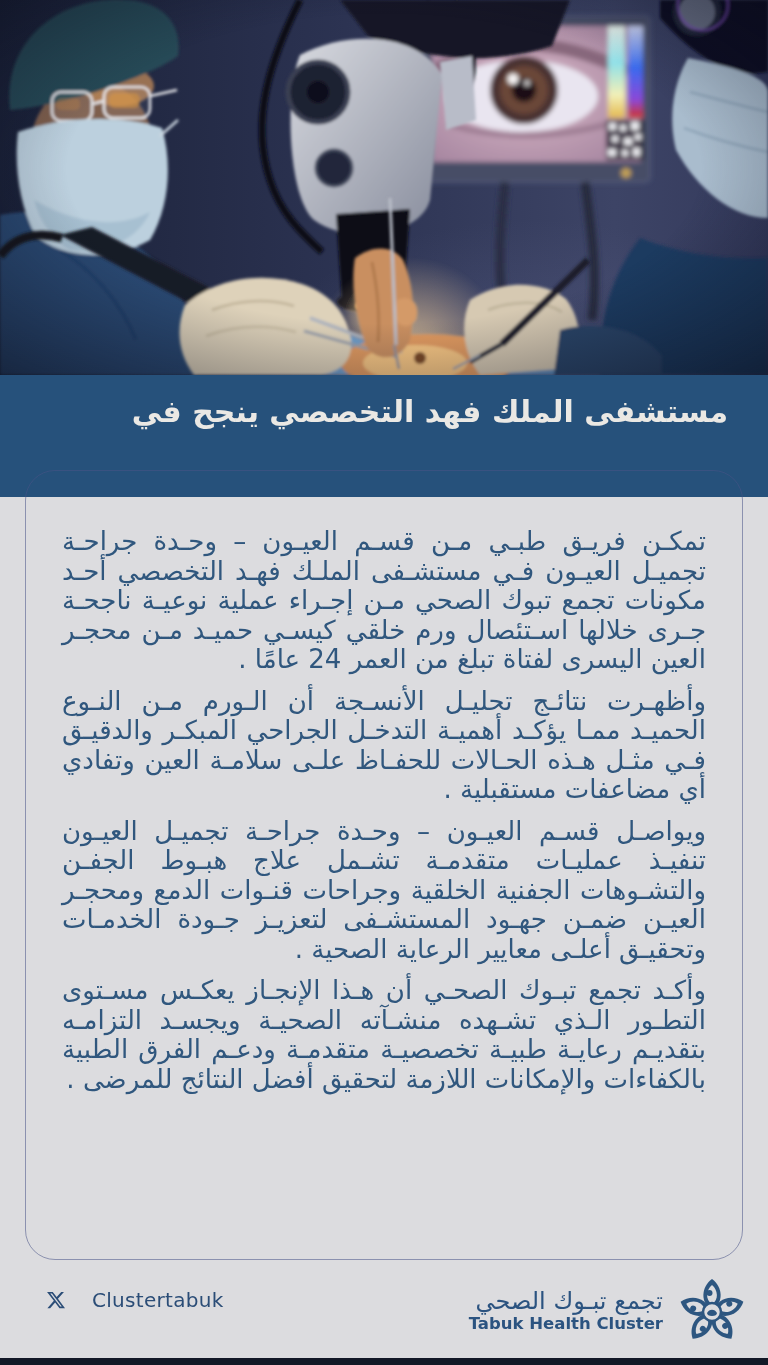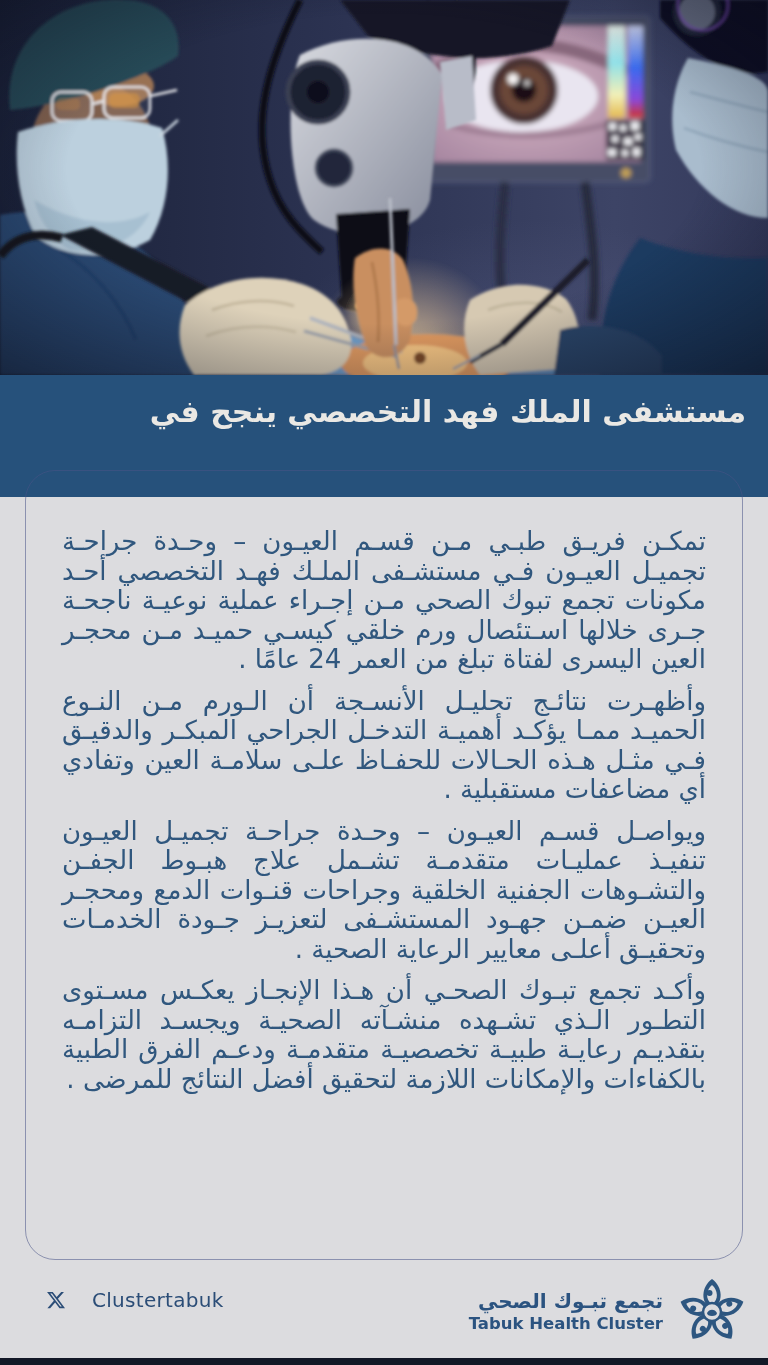--- a/index.html
+++ b/index.html
@@ -3,38 +3,38 @@
 <meta charset="utf-8">
 <style>
   html,body{margin:0;padding:0;background:#dcdcdf;}
   body{width:768px;height:1365px;overflow:hidden;font-family:"DejaVu Sans",sans-serif;}
   .page{position:relative;width:768px;height:1365px;background:#dcdcdf;}
 
   .hero{position:absolute;top:0;left:0;width:768px;height:375px;background:#1d2440;}
   .hero svg{display:block;width:768px;height:375px;}
 
   .headline-band{position:absolute;top:375px;left:0;width:768px;height:122px;background:#26517b;}
-  .headline{direction:rtl;text-align:right;padding:14px 22px 0 18px;color:#eae8e4;
+  .headline{direction:rtl;text-align:right;padding:14px 40px 0 18px;color:#eae8e4;
             font-weight:bold;font-size:30px;line-height:45px;}
   .headline div{white-space:nowrap;}
 
   .card{position:absolute;top:470px;left:25px;width:716px;height:788px;
         border:1.5px solid rgba(72,84,135,.55);border-radius:30px;background:transparent;}
 
   .article{position:absolute;top:527px;left:62px;width:644px;direction:rtl;color:#30577e;}
   .article p{margin:0 0 12px 0;font-size:26px;line-height:29.5px;text-align:justify;}
 
   .contact{position:absolute;left:46px;top:1286px;color:#2b4d77;}
   .contact .row{display:flex;align-items:center;gap:26px;height:28px;}
   .contact .row span{font-size:20px;letter-spacing:.3px;}
   .contact svg{display:block;}
 
   .brand{position:absolute;right:20px;top:1276px;display:flex;align-items:center;gap:13px;}
   .brand .txt{text-align:right;color:#2b5380;}
-  .brand .ar{font-size:20px;font-weight:bold;line-height:24px;}
+  .brand .ar{font-size:24px;font-weight:normal;line-height:24px;}
   .brand .en{font-size:16.5px;font-weight:bold;line-height:22px;}
   .brand svg{display:block;}
 
   .bottom-bar{position:absolute;bottom:0;left:0;width:768px;height:7px;background:#121826;}
 </style>
 </head>
 <body>
 
 <div class="page">
 

